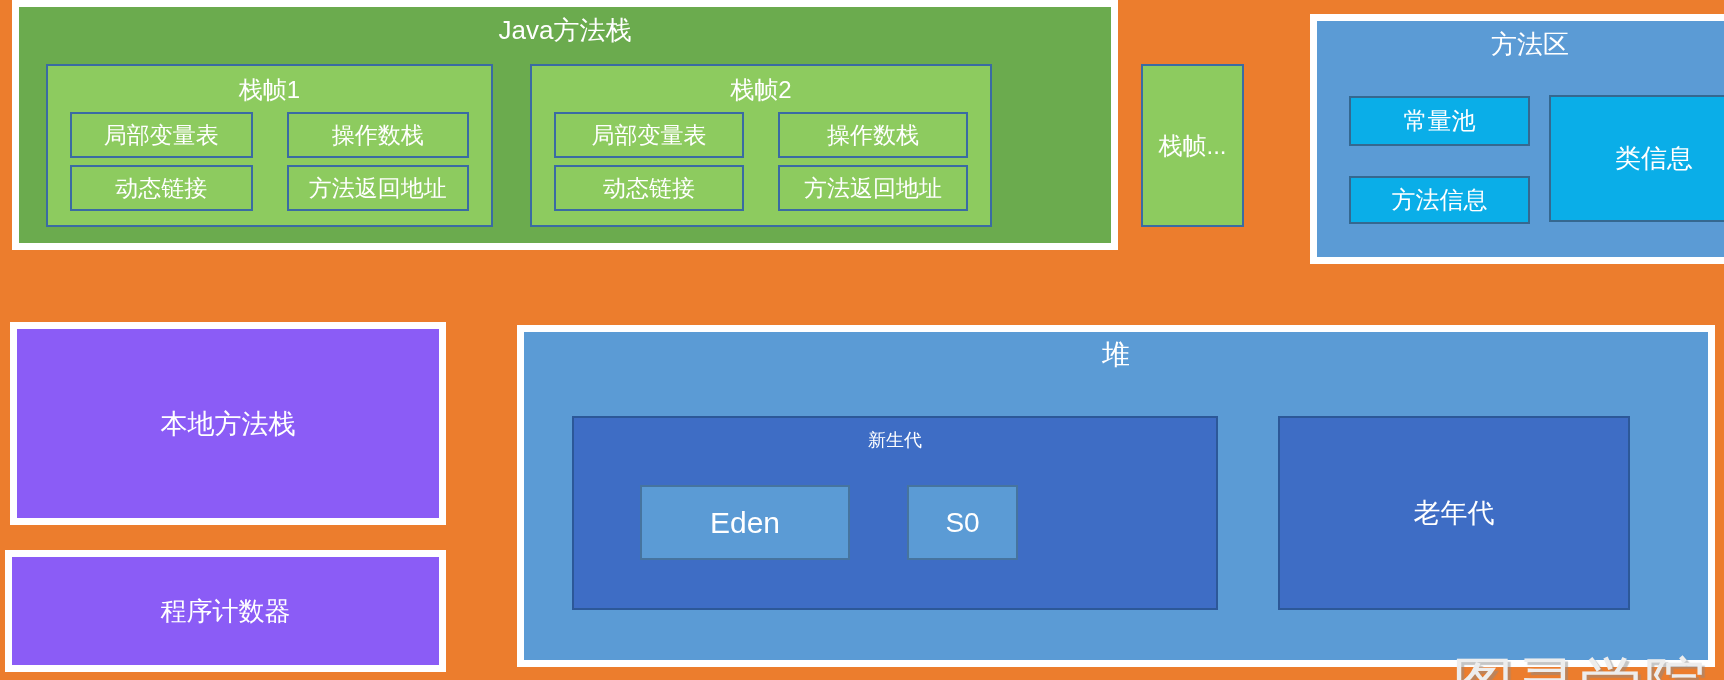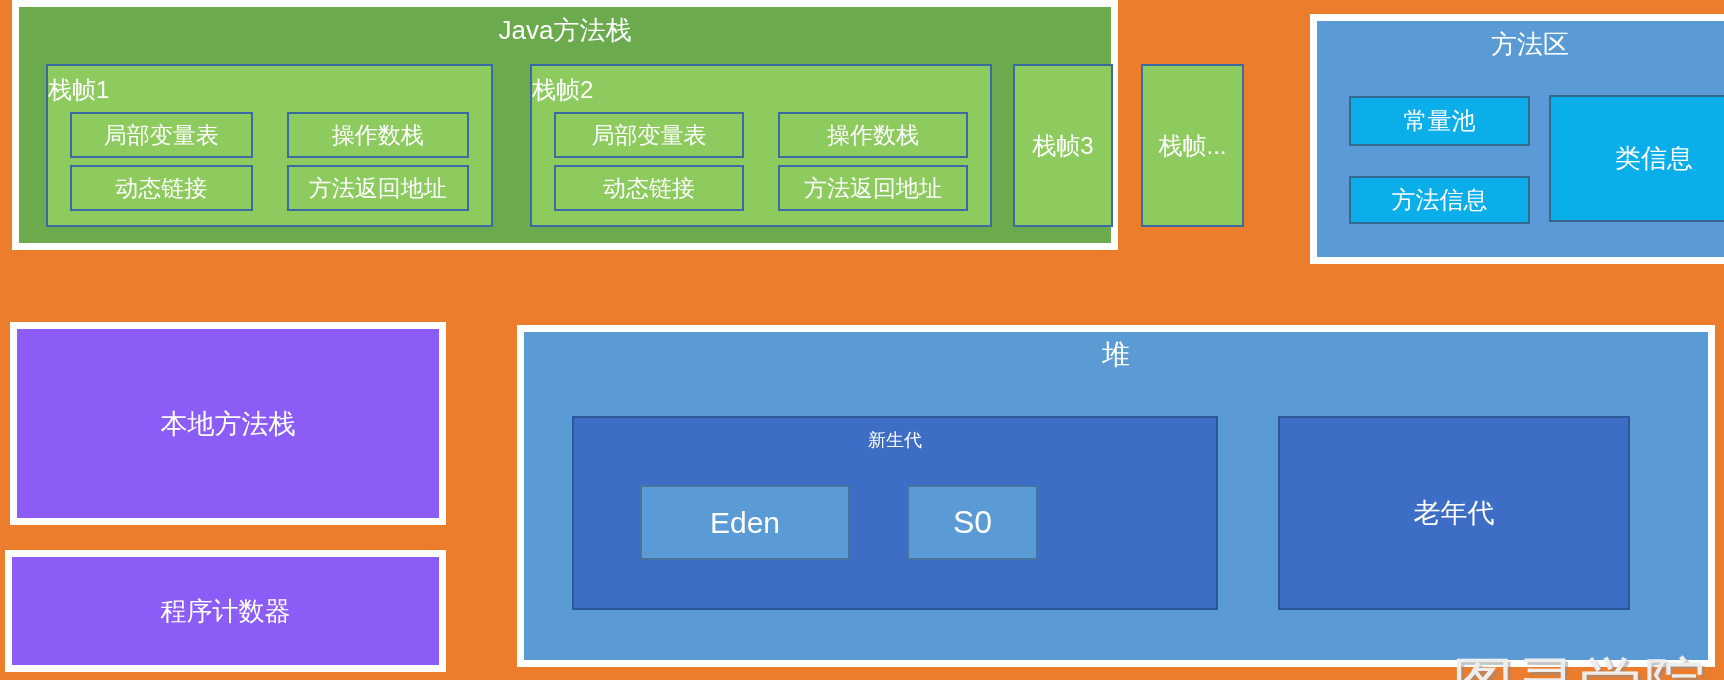--- a/index.html
+++ b/index.html
@@ -18,21 +18,21 @@
   #java-stack { left:12px; top:0; width:1106px; height:250px; background:#6BAB4E; }
   .panel-title { color:#fff; font-size:26px; text-align:center; margin-top:6px; }
   .frame {
     position:absolute; top:57px; height:163px;
     background:#8DCB5F; border:2px solid #3A6BA3; box-sizing:border-box;
   }
   #frame-1 { left:27px;  width:447px; }
   #frame-2 { left:511px; width:462px; }
   #frame-3 { left:994px;  width:100px; }
   #frame-4 { left:1122px; width:103px; }
-  .frame-title { font-size:24px; padding-top:8px; height:32px; }
+  .frame-title { text-align:center; font-size:24px; padding-top:8px; height:32px; }
   .frame-grid {
     display:grid; grid-template-columns:1fr 1fr;
     column-gap:34px; row-gap:7px; padding:6px 22px 0 22px;
   }
   .cell {
     height:46px; background:#8DCB5F; border:2px solid #3A6BA3; box-sizing:border-box;
     display:flex; align-items:center; justify-content:center; font-size:23px;
   }
   .frame-simple { display:flex; align-items:center; justify-content:center; font-size:24px; }
   
@@ -59,21 +59,21 @@
   }
   #young-gen { left:48px;  width:646px; }
   #old-gen   { left:754px; width:352px; display:flex; align-items:center; justify-content:center; font-size:27px; }
   .young-title { text-align:center; font-size:18px; padding-top:10px; }
   .region-box {
     position:absolute; top:67px; height:75px;
     background:#5B9BD5; border:2px solid #46749F; box-sizing:border-box;
     display:flex; align-items:center; justify-content:center; font-size:30px;
   }
   #eden { left:66px;  width:210px; }
-  #s0   { left:333px; width:131px; font-size:32px; }
+  #s0   { left:333px; width:111px; font-size:28px; }
   #s1   { left:463px; width:110px; font-size:28px; }
   
   #watermark {
     position:absolute; left:1452px; top:644px;
     font-size:62px; letter-spacing:2px; white-space:nowrap;
     color:#EDEDED; text-shadow:3px 3px 1px rgba(140,140,140,0.5);
   }
 </style>
 </head>
 <body>
@@ -94,21 +94,20 @@
   <div class="frame" id="frame-2">
     <div class="frame-title">栈帧2</div>
     <div class="frame-grid">
       <div class="cell">局部变量表</div>
       <div class="cell">操作数栈</div>
       <div class="cell">动态链接</div>
       <div class="cell">方法返回地址</div>
     </div>
   </div>
 
-  <div class="frame frame-simple" id="frame-3">栈帧3</div>
   <div class="frame frame-simple" id="frame-4">栈帧...</div>
 </div>
 
 <div class="panel" id="method-area">
   <div class="panel-title">方法区</div>
   <div class="cyan-box" id="constant-pool">常量池</div>
   <div class="cyan-box" id="method-info">方法信息</div>
   <div class="cyan-box" id="class-info">类信息</div>
 </div>
 

